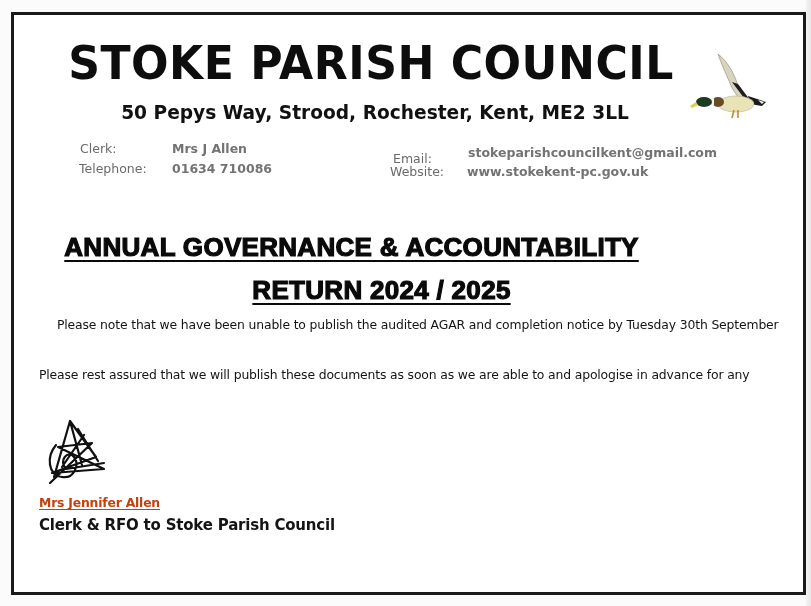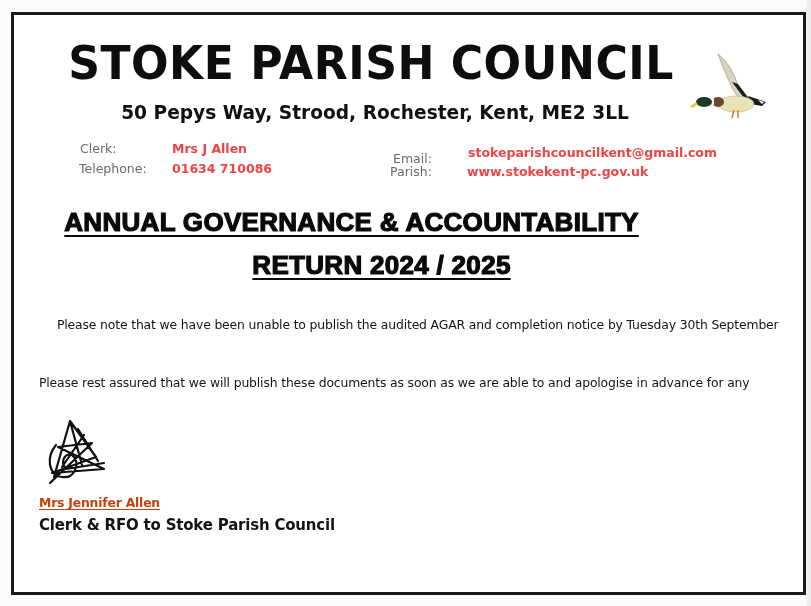--- a/index.html
+++ b/index.html
@@ -73,35 +73,36 @@
       white-space: nowrap;
     }
     .contact .lbl {
       position: absolute;
       color: #6a6a6a;
       font-family: "DejaVu Sans", sans-serif;
       font-size: 12.5px;
     }
     .contact .val {
       position: absolute;
-      color: #ef4444;
+      color: #737373;
       font-family: "DejaVu Sans", sans-serif;
       font-weight: bold;
       font-size: 12.5px;
     }
     .agar-heading {
       position: absolute;
       left: 0;
       width: 703px;
       text-align: center;
       font-family: "Liberation Sans", sans-serif;
       font-weight: bold;
       color: #0a0a0a;
       -webkit-text-stroke: 1.2px #0a0a0a;
       white-space: nowrap;
+      margin-top: 25px;
     }
     .agar-line {
       display: inline-block;
       font-size: 26px;
       letter-spacing: 0.3px;
       text-decoration: underline;
       text-decoration-thickness: 2px;
       text-underline-offset: 4px;
     }
     .agar-1 { top: 207px; }
@@ -110,21 +111,21 @@
       position: absolute;
       left: 39px;
       width: 740px;
       font-family: "DejaVu Sans", sans-serif;
       font-size: 12.4px;
       line-height: 21px;
       color: #141414;
       letter-spacing: -0.15px;
     }
     .para-1 { top: 314px; margin-left: 18px; }
-    .para-2 { top: 372px; }
+    .para-2 { top: 364px; }
     .signature {
       position: absolute;
       left: 44px;
       top: 417px;
       width: 68px;
       height: 72px;
     }
     .sig-name {
       position: absolute;
       left: 39px;
@@ -189,21 +190,21 @@
   <path d="M46 58 L44 66 M50 58 L50 66" stroke="#c8863a" stroke-width="1.6"></path>
 </svg>
 
 <div class="contact">
   <span class="lbl" style="left:70px; top:141px;margin-left:10px;">Clerk:</span>
   <span class="val" style="left:172px; top:141px;">Mrs J Allen</span>
   <span class="lbl" style="left:79px; top:161px;">Telephone:</span>
   <span class="val" style="left:172px; top:161px;">01634 710086</span>
   <span class="lbl" style="left:393px; top:151px;">Email:</span>
   <span class="val" style="left:468px; top:145px;">stokeparishcouncilkent@gmail.com</span>
-  <span class="lbl" style="left:390px; top:164px;">Parish:</span>
+  <span class="lbl" style="left:390px; top:164px;">Website:</span>
   <span class="val" style="left:467px; top:164px;">www.stokekent-pc.gov.uk</span>
 </div>
 
 <div class="agar-heading agar-1">
   <span class="agar-line">ANNUAL GOVERNANCE &amp; ACCOUNTABILITY</span>
 </div>
 <div class="agar-heading agar-2">
   <span class="agar-line">RETURN 2024 / 2025</span>
 </div>
 

